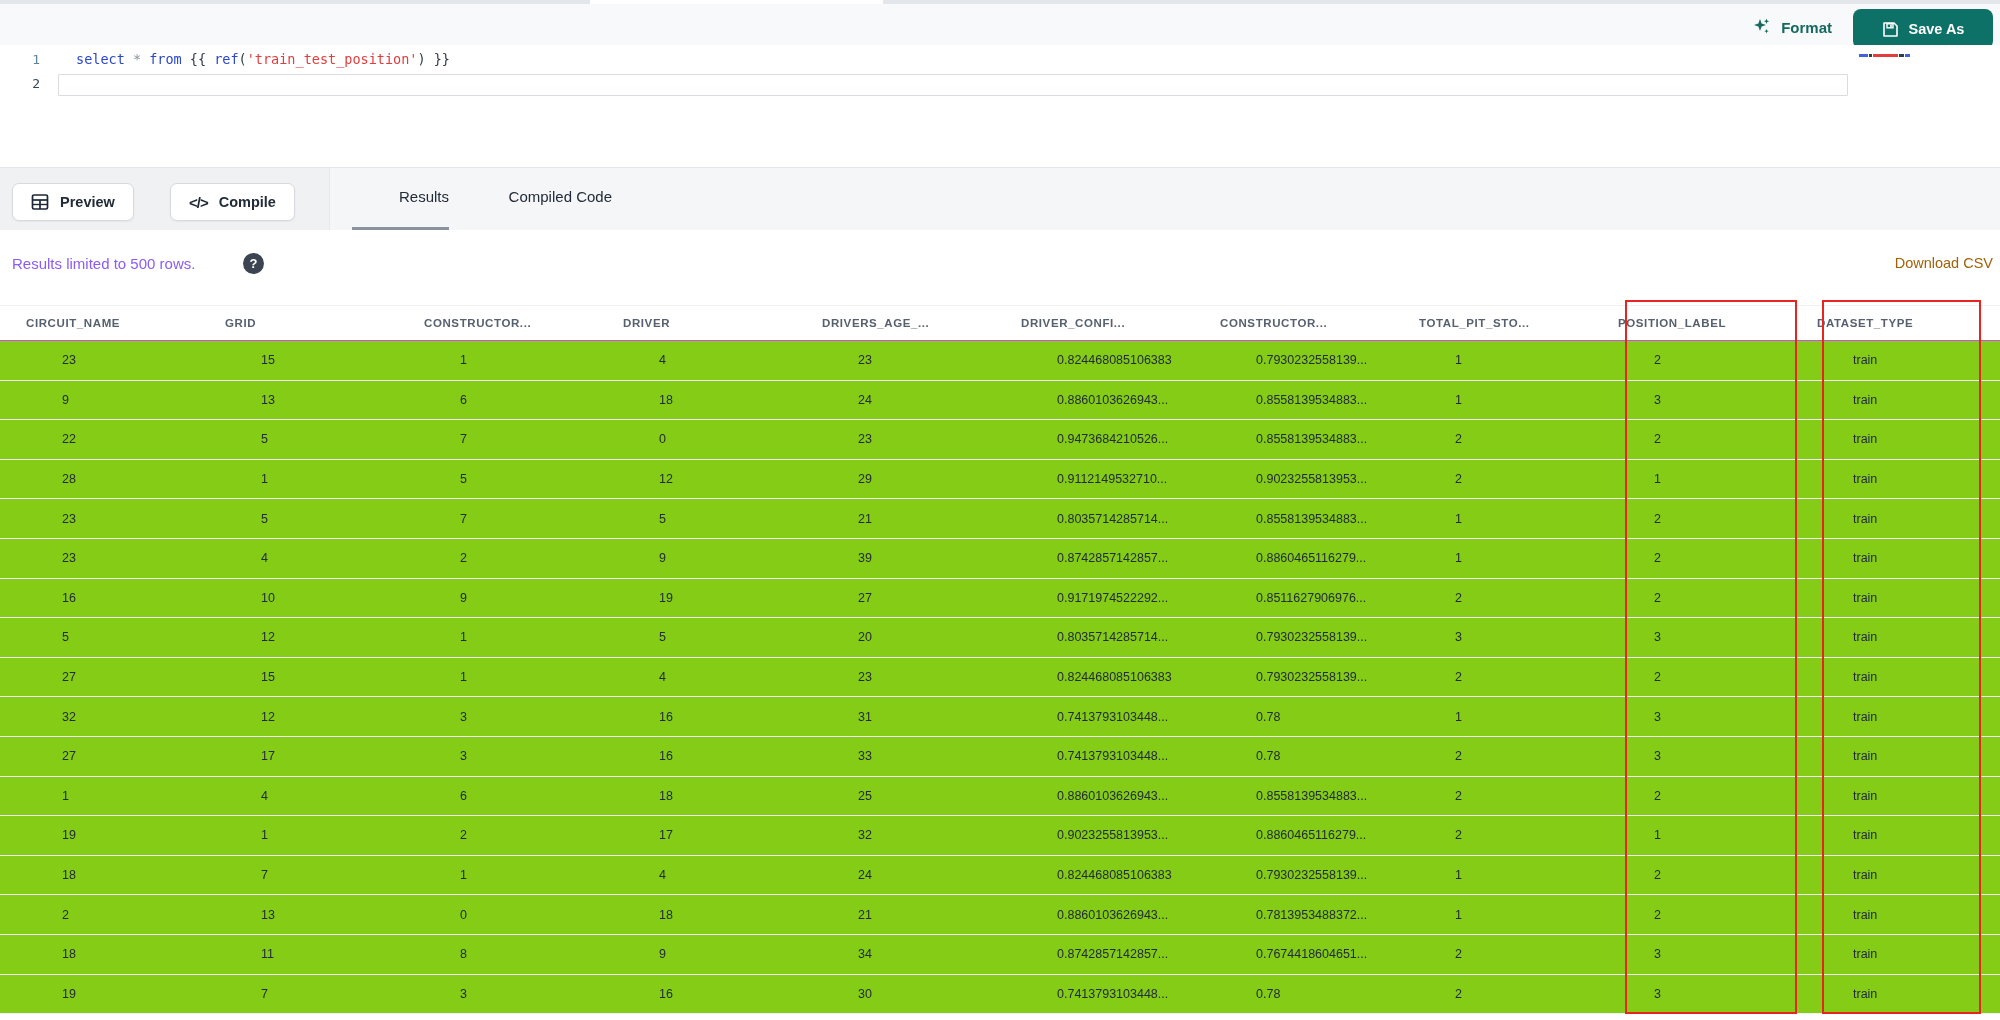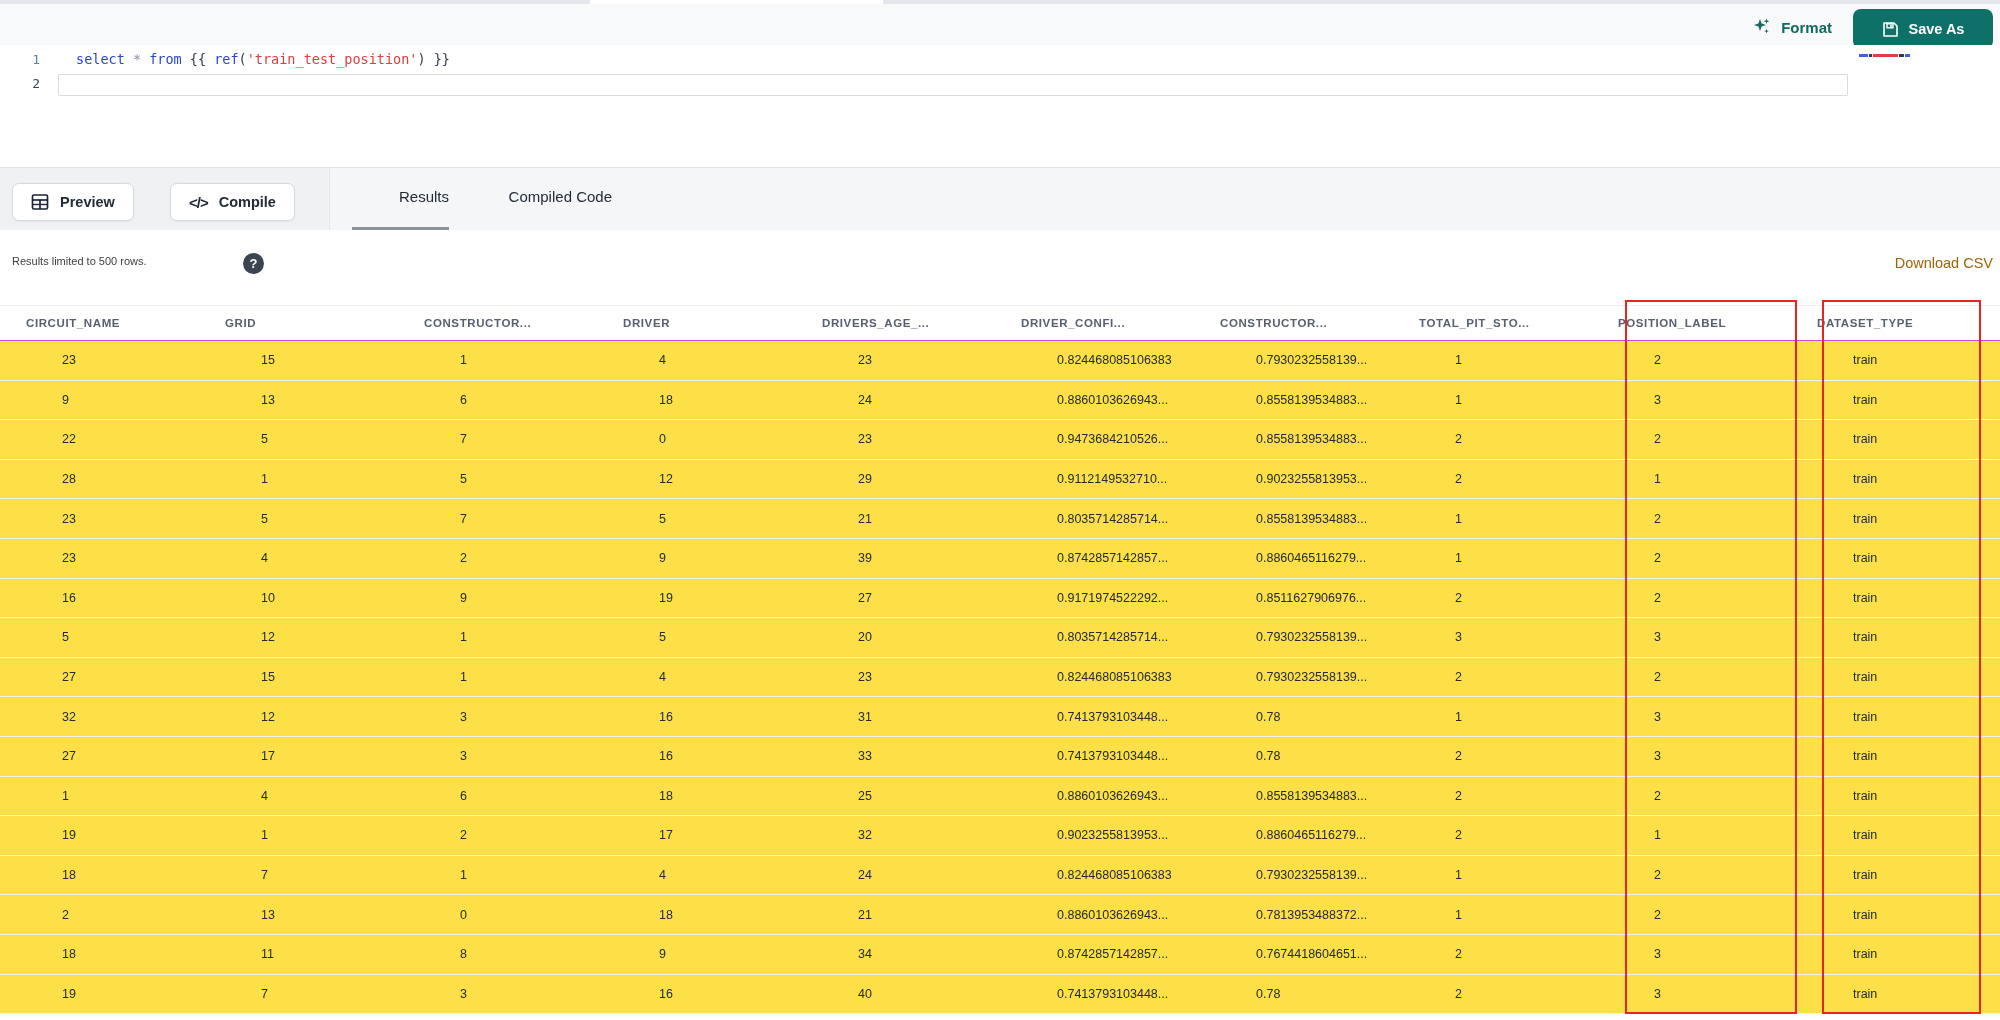--- a/index.html
+++ b/index.html
@@ -43,31 +43,31 @@
     box-shadow:0 1px 2px rgba(20,30,40,0.05); cursor:pointer; }
   .preview-btn { left:12px; }
   .compile-btn { left:170px; }
   .compile-glyph { font-weight:700; font-size:15px; letter-spacing:-1px; color:#1d2636; }
   .tab { position:absolute; top:20px; font-size:15px; color:#222b38; text-align:right; cursor:pointer; }
   .tab-results { left:352px; width:97px; }
   .tab-compiled { left:477px; width:135px; }
   .tab-underline { position:absolute; left:352px; top:59px; width:97px; height:4px; background:#8c939d; }
   
   .results-info { position:absolute; top:230px; left:0; width:2000px; height:75px; background:#ffffff; }
-  .limit-text { position:absolute; left:12px; top:25px; font-size:11px; color:#404040; }
+  .limit-text { position:absolute; left:12px; top:25px; font-size:15px; color:#8b5cf6; }
   .help-icon { position:absolute; left:243px; top:23px; width:21px; height:21px; border-radius:50%;
     background:#3c4452; color:#ffffff; font-size:13px; font-weight:700; display:flex; align-items:center; justify-content:center; cursor:pointer; }
   .download-csv { position:absolute; right:7px; top:25px; font-size:14.5px; color:#a16207; cursor:pointer; }
   
   .results-table { position:absolute; top:305px; left:0; width:2000px; }
   .thead { display:grid; grid-template-columns:repeat(10,199px); padding-left:26px; height:36px; align-items:center;
     border-top:1px solid #eef0f3; border-bottom:1px solid #d946ef; background:#ffffff; }
   .hcell { font-size:11.5px; font-weight:700; color:#57606e; letter-spacing:0.6px; white-space:nowrap; overflow:hidden; }
   .trow { display:grid; grid-template-columns:repeat(10,199px); padding-left:62px; height:39.6px; align-items:center;
-    border-bottom:1px solid #eef0f3; background:#fde047; }
+    border-bottom:1px solid #eef0f3; background:#84cc16; }
   .tcell { font-size:12.5px; color:#232b37; white-space:nowrap; overflow:hidden; }
   
   .hl-box { position:absolute; top:300px; height:714px; border:2px solid #e82420; z-index:5; pointer-events:none; }
   .hl-box-1 { left:1625px; width:172px; }
   .hl-box-2 { left:1822px; width:159px; }
   svg { display:block; }
 </style>
 </head>
 <body>
 
@@ -340,21 +340,21 @@
         <div class="tcell">0.7674418604651...</div>
         <div class="tcell">2</div>
         <div class="tcell">3</div>
         <div class="tcell">train</div>
       </div>
       <div class="trow">
         <div class="tcell">19</div>
         <div class="tcell">7</div>
         <div class="tcell">3</div>
         <div class="tcell">16</div>
-        <div class="tcell">40</div>
+        <div class="tcell">30</div>
         <div class="tcell">0.7413793103448...</div>
         <div class="tcell">0.78</div>
         <div class="tcell">2</div>
         <div class="tcell">3</div>
         <div class="tcell">train</div>
       </div>
     </div>
 </div>
 
 <div class="hl-box hl-box-1"></div>

